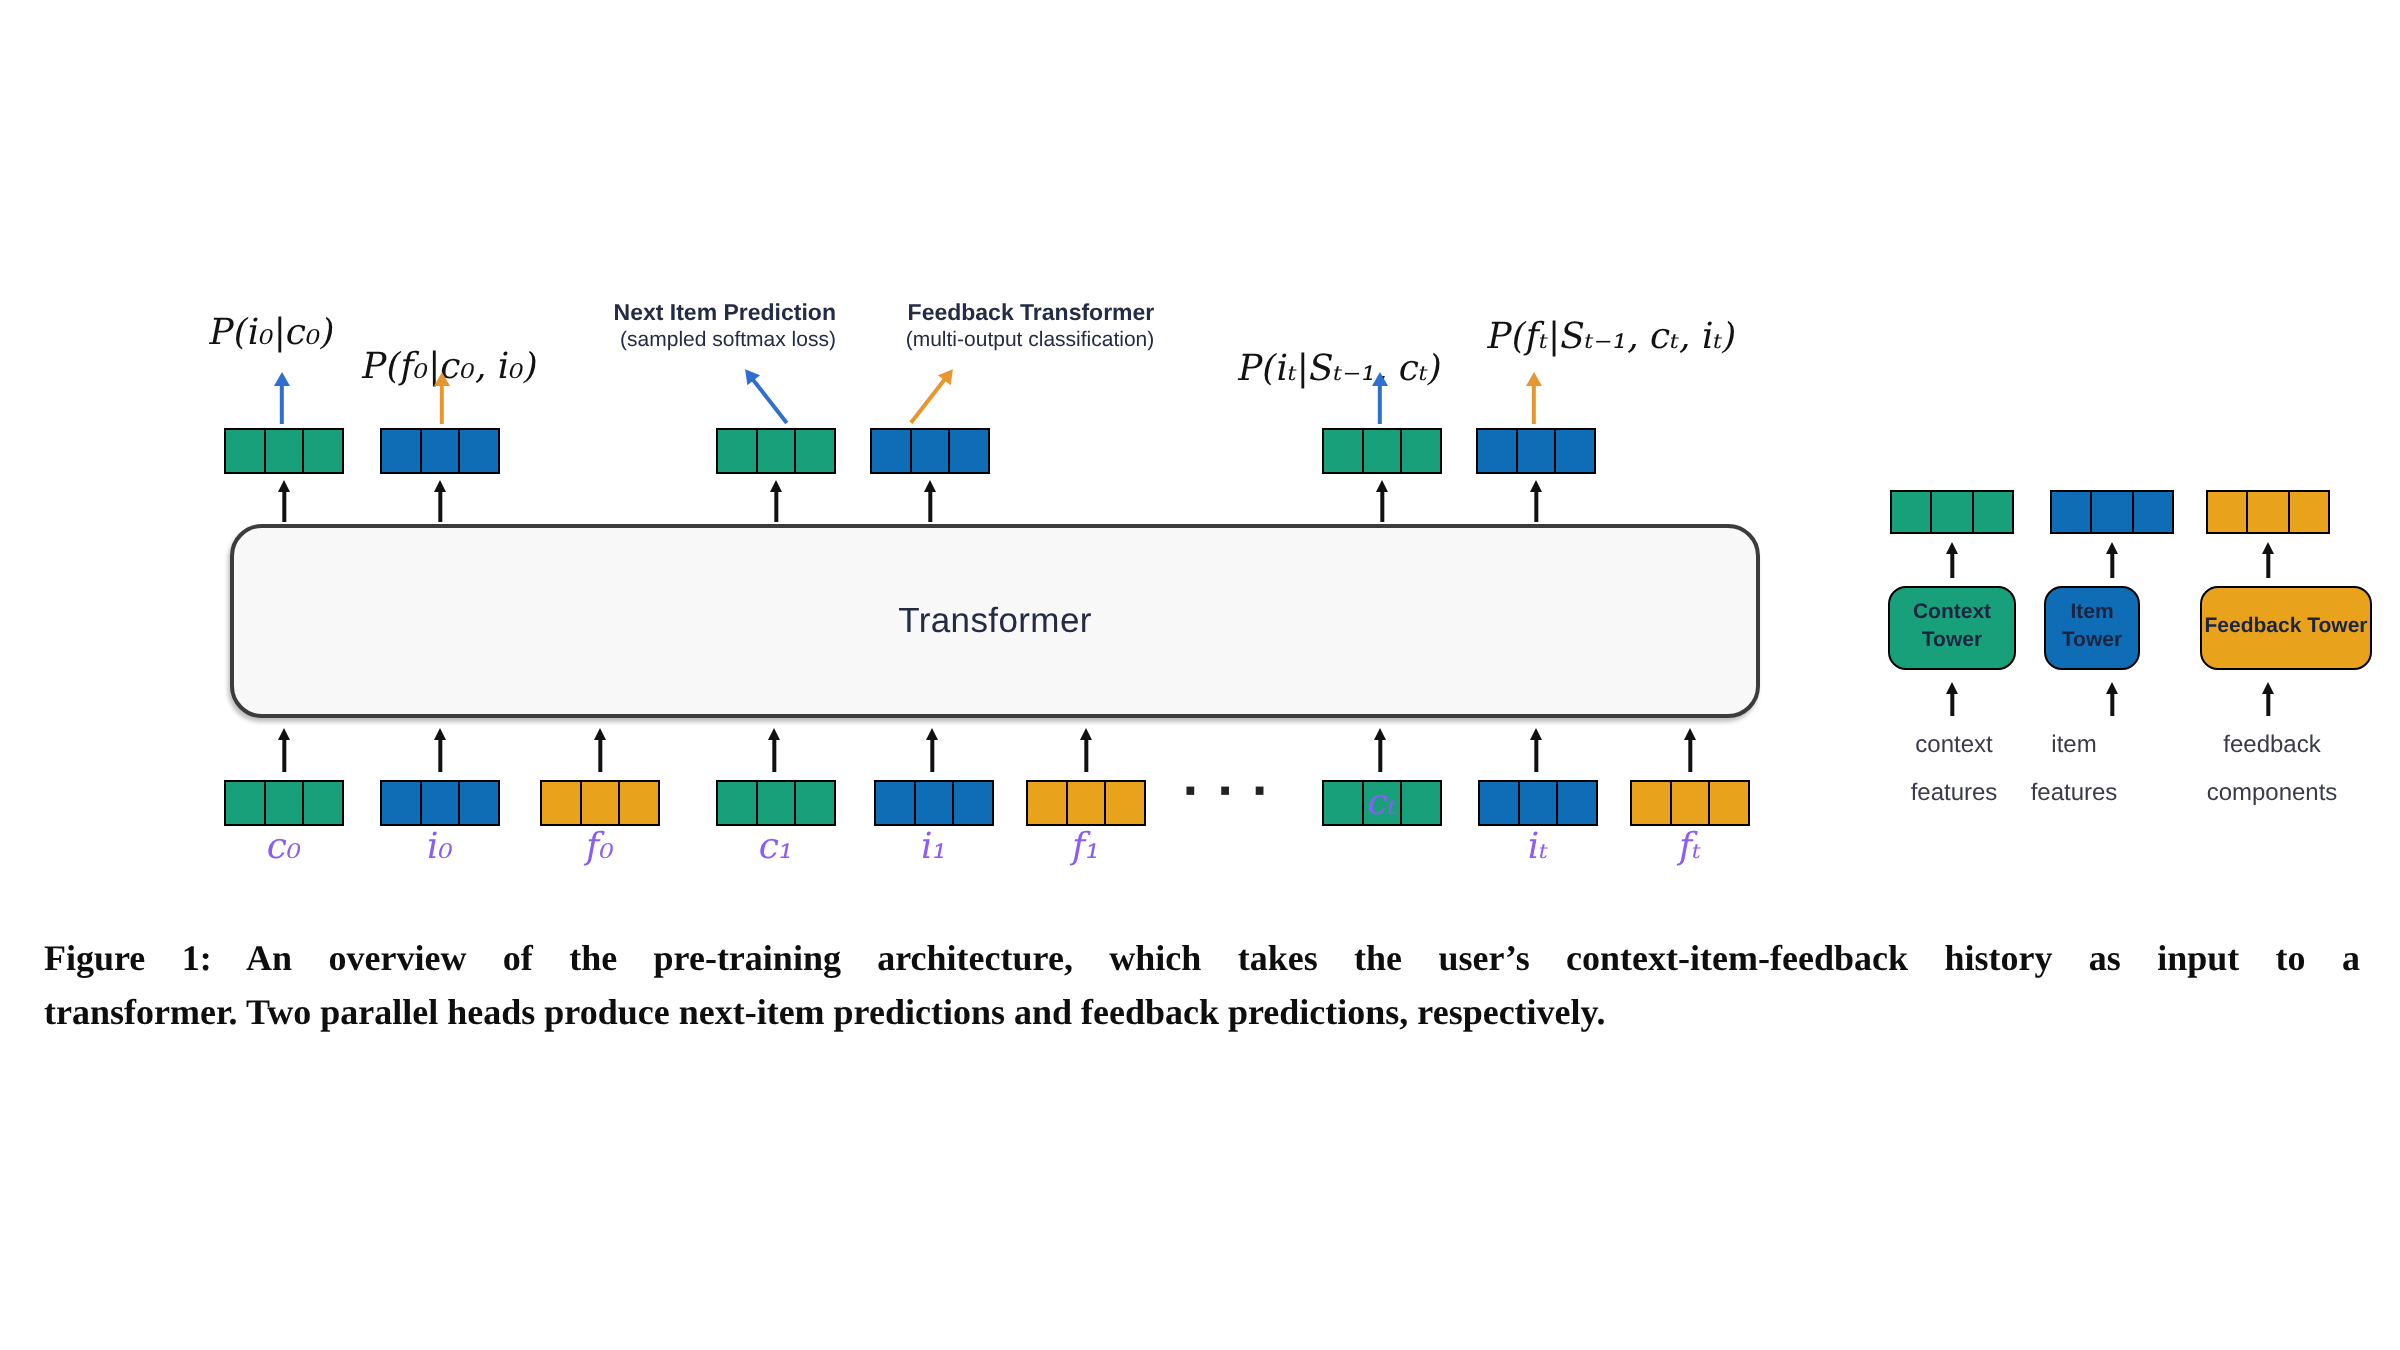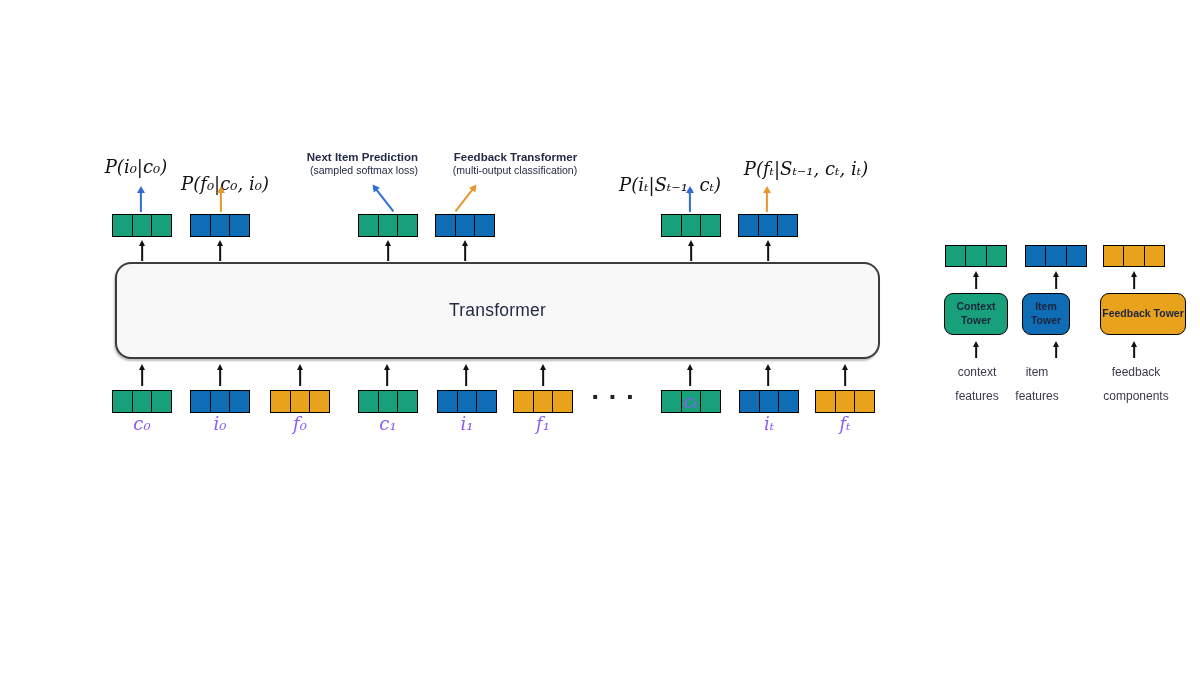--- a/index.html
+++ b/index.html
@@ -237,14 +237,18 @@
   </div>
   <div class="feat" style="left:1037px;top:360px;">
     <div>item</div>
     <div>features</div>
   </div>
   <div class="feat" style="left:1136px;top:360px;">
     <div>feedback</div>
     <div>components</div>
   </div>
 
+  <div class="caption">
+    <div class="l1">Figure 1: An overview of the pre-training architecture, which takes the user’s context-item-feedback history as input to a</div>
+    <div class="l2">transformer. Two parallel heads produce next-item predictions and feedback predictions, respectively.</div>
+  </div>
 
 </div>
 
 </body></html>

